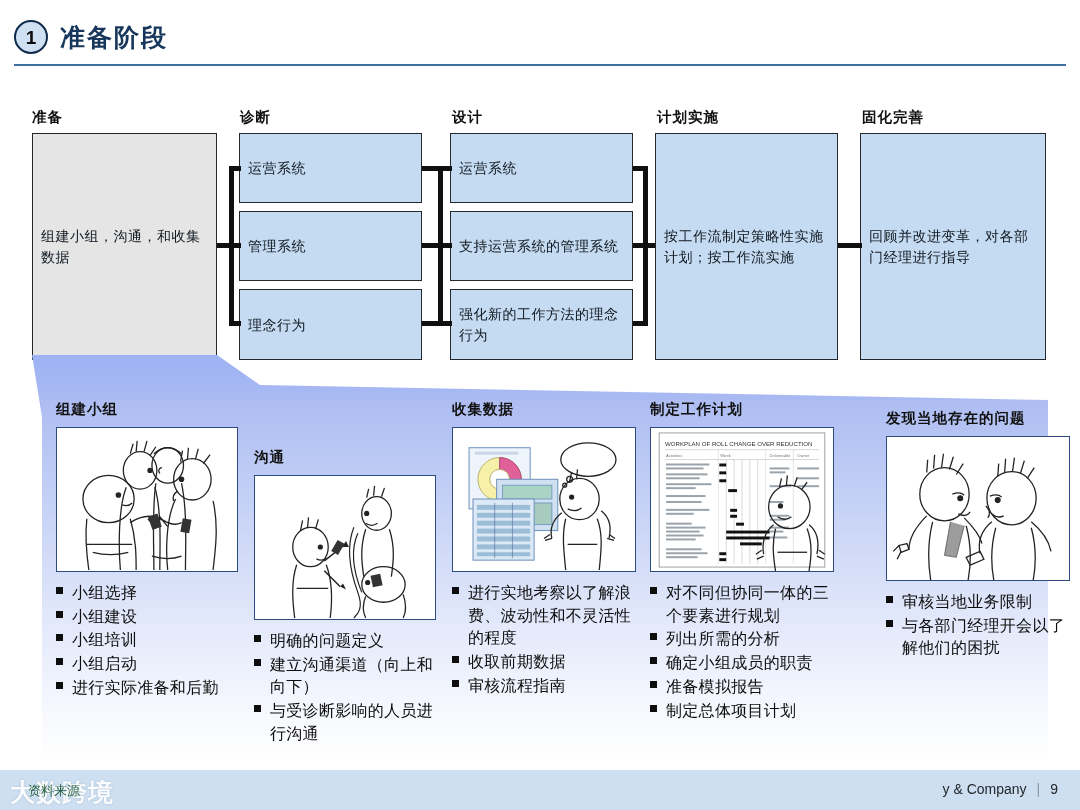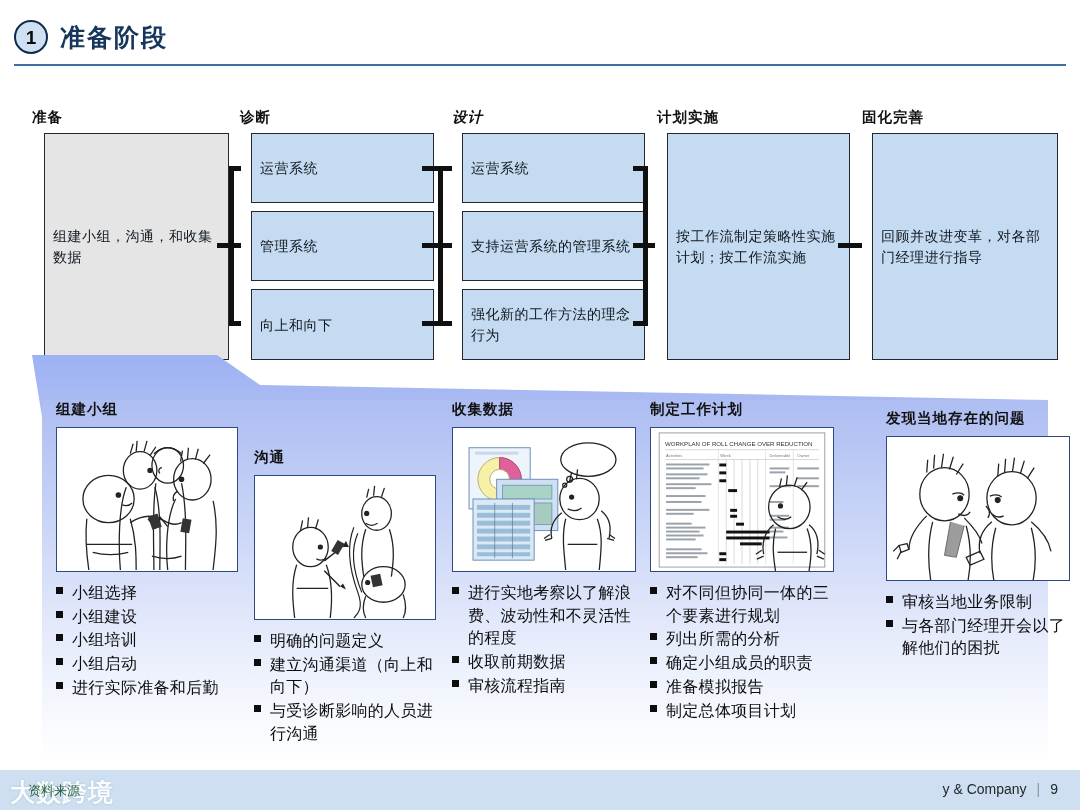--- a/index.html
+++ b/index.html
@@ -32,21 +32,20 @@
   .flow{position:absolute;left:0;top:100px;width:1080px;height:270px;}
   .col-head{
     position:absolute;font-size:14.5px;font-weight:bold;color:#111;
     font-family:"DejaVu Serif","Liberation Serif",serif;letter-spacing:1px;
     white-space:nowrap;
   }
   .box{
     position:absolute;box-sizing:border-box;
     border:1.6px solid #24282e;
     background:#c5dbf2;
-    margin-left:12px;
   }
   .box.big{background:#e5e5e5;}
   .box-txt{
     position:absolute;left:8px;right:6px;top:50%;transform:translateY(-50%);
     font-size:14px;line-height:1.5;color:#101820;
     font-family:"DejaVu Serif","Liberation Serif",serif;
     letter-spacing:.5px;
   }
 
   .conn{position:absolute;background:#101010;}
@@ -115,36 +114,36 @@
   <div class="title-row">
     <div class="num-circle">1</div>
     <div class="title-text">准备阶段</div>
   </div>
   <div class="title-underline"></div>
 
   <div class="flow">
 
     <div class="col-head" style="left:32px;top:8px;">准备</div>
     <div class="col-head" style="left:240px;top:8px;">诊断</div>
-    <div class="col-head" style="left:452px;top:8px;font-style:italic;">设计</div>
+    <div class="col-head" style="left:452px;top:8px;">设计</div>
     <div class="col-head" style="left:657px;top:8px;">计划实施</div>
     <div class="col-head" style="left:862px;top:8px;">固化完善</div>
 
     <div class="box big" style="left:32px;top:33px;width:185px;height:227px;">
       <div class="box-txt">组建小组，沟通，和收集数据</div>
     </div>
 
     <div class="box" style="left:239px;top:33px;width:183px;height:70px;">
       <div class="box-txt">运营系统</div>
     </div>
     <div class="box" style="left:239px;top:111px;width:183px;height:70px;">
       <div class="box-txt">管理系统</div>
     </div>
     <div class="box" style="left:239px;top:189px;width:183px;height:71px;">
-      <div class="box-txt">向上和向下</div>
+      <div class="box-txt">理念行为</div>
     </div>
 
     <div class="box" style="left:450px;top:33px;width:183px;height:70px;">
       <div class="box-txt">运营系统</div>
     </div>
     <div class="box" style="left:450px;top:111px;width:183px;height:70px;">
       <div class="box-txt">支持运营系统的管理系统</div>
     </div>
     <div class="box" style="left:450px;top:189px;width:183px;height:71px;">
       <div class="box-txt">强化新的工作方法的理念行为</div>

